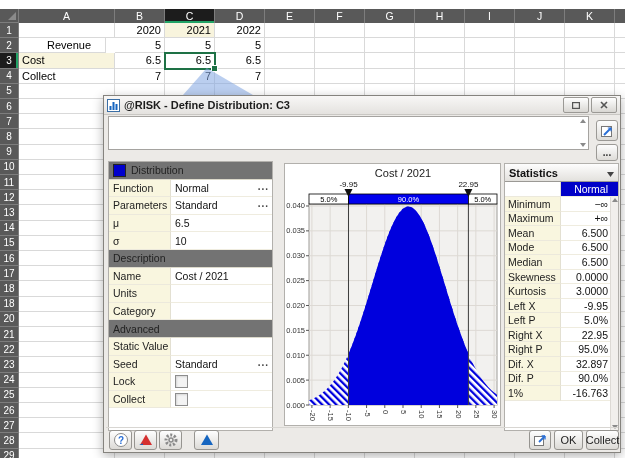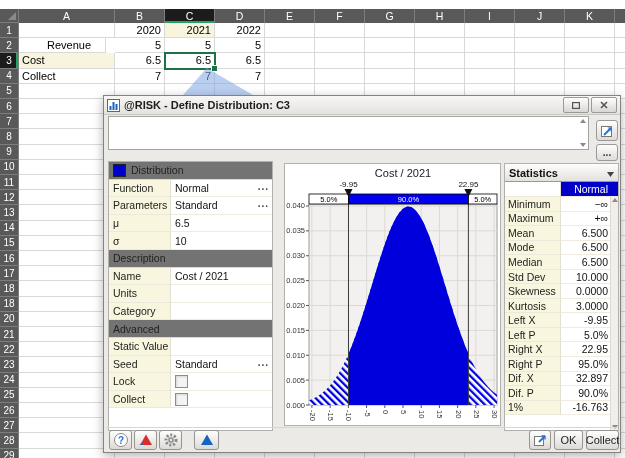--- a/index.html
+++ b/index.html
@@ -706,24 +706,20 @@
           </div>
           <div class="st-row">
             <div class="st-label">Mode</div>
             <div class="st-value">6.500</div>
           </div>
           <div class="st-row">
             <div class="st-label">Median</div>
             <div class="st-value">6.500</div>
           </div>
           <div class="st-row">
-            <div class="st-label">Std Dev</div>
-            <div class="st-value">10.000</div>
-          </div>
-          <div class="st-row">
             <div class="st-label">Skewness</div>
             <div class="st-value">0.0000</div>
           </div>
           <div class="st-row">
             <div class="st-label">Kurtosis</div>
             <div class="st-value">3.0000</div>
           </div>
           <div class="st-row">
             <div class="st-label">Left X</div>
             <div class="st-value">-9.95</div>

